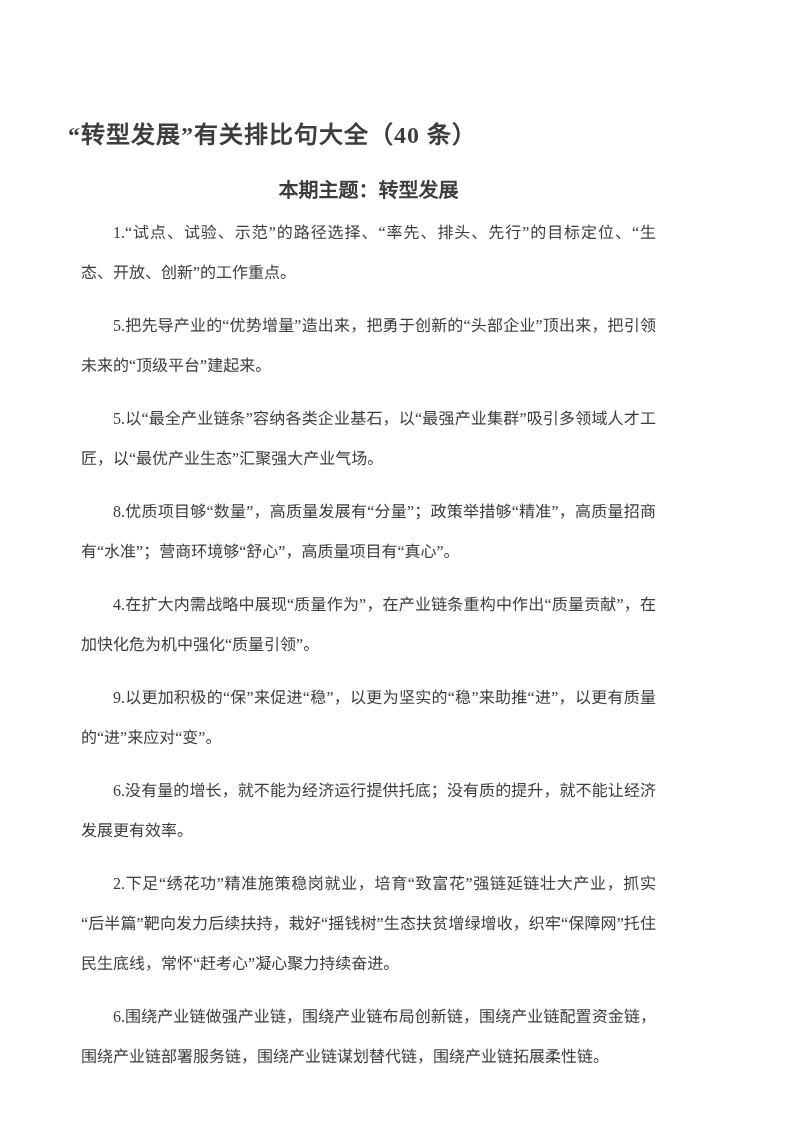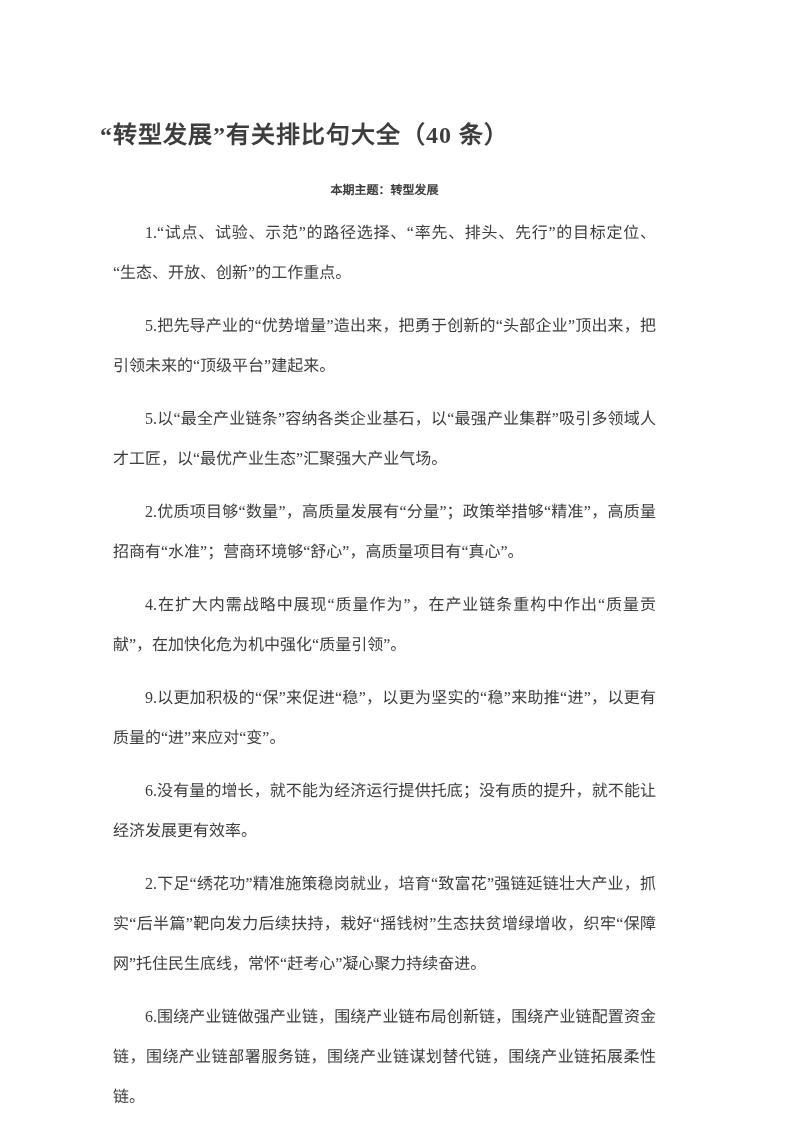--- a/index.html
+++ b/index.html
@@ -8,35 +8,35 @@
     background: #ffffff;
     font-family: "Liberation Serif", "DejaVu Serif", serif;
   }
   .page {
     position: relative;
     width: 793px;
     height: 1122px;
     margin: 0 auto;
     background: #ffffff;
     box-sizing: border-box;
-    padding: 118px 124px 0 100px;
+    padding: 118px 124px 0 68px;
     overflow: hidden;
   }
   .doc-title {
     margin: 0;
     font-size: 24px;
     line-height: 34px;
     font-weight: bold;
     letter-spacing: 1px;
     color: #3d3d3d;
     text-align: left;
   }
   .doc-subtitle {
     margin: 28px 0 0 0;
-    font-size: 12px;
+    font-size: 20px;
     line-height: 20px;
     font-weight: bold;
     color: #3d3d3d;
     text-align: center;
   }
   .doc-body {
     margin-top: 12px;
   }
   .doc-body p {
     margin: 13px;
@@ -54,20 +54,20 @@
 
 <div class="page">
   <h1 class="doc-title">“转型发展”有关排比句大全（40 条）</h1>
 
   <h2 class="doc-subtitle">本期主题：转型发展</h2>
 
   <div class="doc-body">
     <p>1.“试点、试验、示范”的路径选择、“率先、排头、先行”的目标定位、“生态、开放、创新”的工作重点。</p>
     <p>5.把先导产业的“优势增量”造出来，把勇于创新的“头部企业”顶出来，把引领未来的“顶级平台”建起来。</p>
     <p>5.以“最全产业链条”容纳各类企业基石，以“最强产业集群”吸引多领域人才工匠，以“最优产业生态”汇聚强大产业气场。</p>
-    <p>2.优质项目够“数量”，高质量发展有“分量”；政策举措够“精准”，高质量招商有“水准”；营商环境够“舒心”，高质量项目有“真心”。</p>
+    <p>8.优质项目够“数量”，高质量发展有“分量”；政策举措够“精准”，高质量招商有“水准”；营商环境够“舒心”，高质量项目有“真心”。</p>
     <p>4.在扩大内需战略中展现“质量作为”，在产业链条重构中作出“质量贡献”，在加快化危为机中强化“质量引领”。</p>
     <p>9.以更加积极的“保”来促进“稳”，以更为坚实的“稳”来助推“进”，以更有质量的“进”来应对“变”。</p>
     <p>6.没有量的增长，就不能为经济运行提供托底；没有质的提升，就不能让经济发展更有效率。</p>
     <p>2.下足“绣花功”精准施策稳岗就业，培育“致富花”强链延链壮大产业，抓实“后半篇”靶向发力后续扶持，栽好“摇钱树”生态扶贫增绿增收，织牢“保障网”托住民生底线，常怀“赶考心”凝心聚力持续奋进。</p>
     <p>6.围绕产业链做强产业链，围绕产业链布局创新链，围绕产业链配置资金链，围绕产业链部署服务链，围绕产业链谋划替代链，围绕产业链拓展柔性链。</p>
   </div>
 </div>
 
 </body></html>

